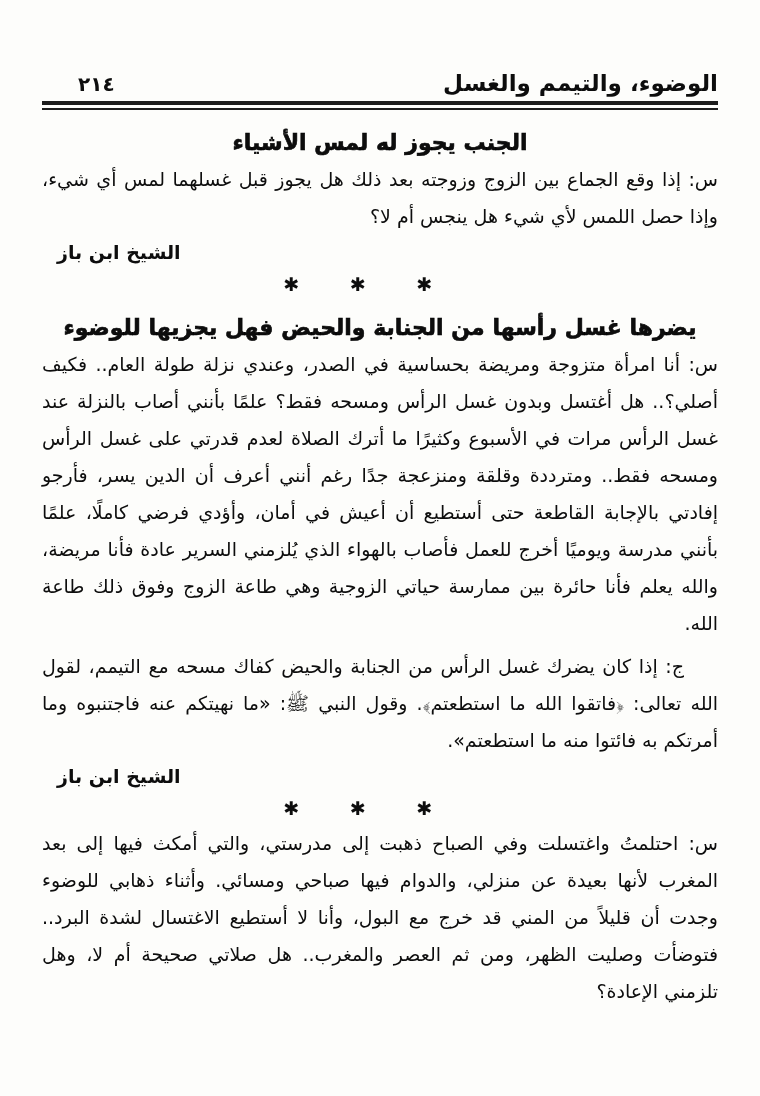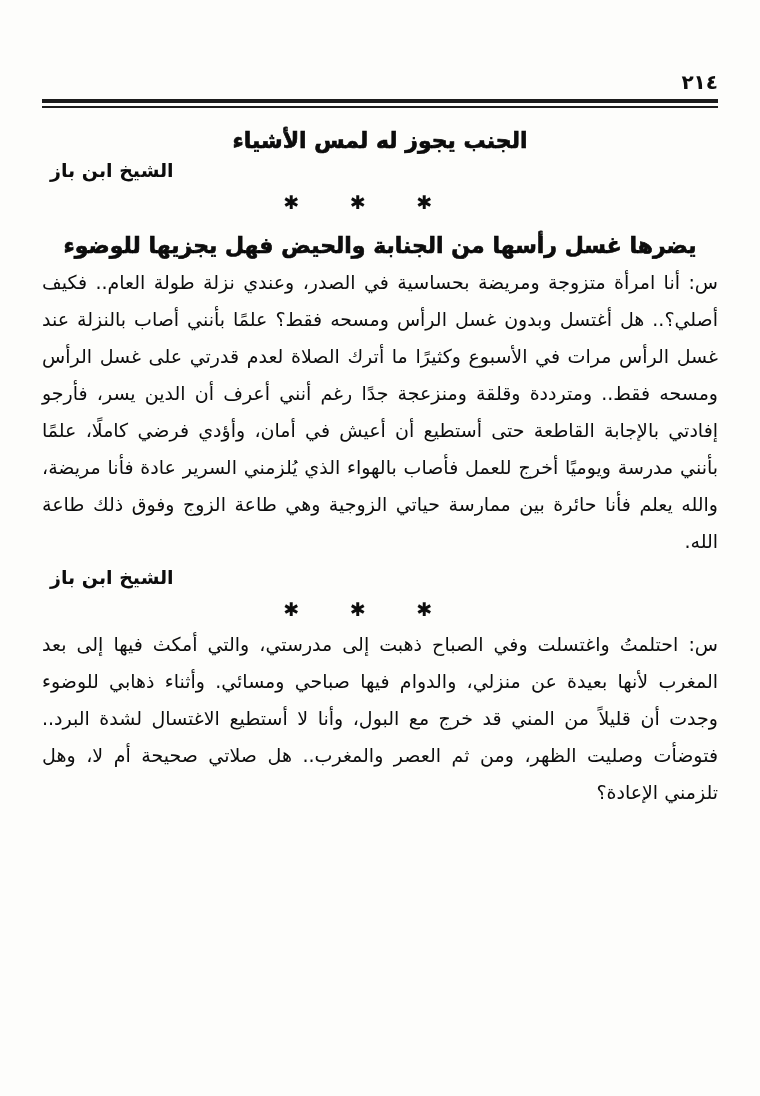--- a/index.html
+++ b/index.html
@@ -55,49 +55,52 @@
     margin: 6px 0 0 0;
     font-size: 19px;
     line-height: 37px;
     text-align: justify;
     font-weight: 500;
   }
   .answer {
     text-indent: 34px;
   }
   .signature {
-    margin: 6px 0 0 8px;
+    margin: 6px 0 0 15px;
     font-size: 19px;
     font-weight: bold;
     text-align: left;
   }
   .separator {
     margin: 10px 0 2px 0;
     text-align: center;
     font-size: 19px;
     font-weight: bold;
     letter-spacing: 22px;
     text-indent: 22px; 
   }
 </style>
 </head>
 <body>
 
 <div class="page">
 
   <div class="page-header">
+    <div class="header-title">الوضوء، والتيمم والغسل</div>
     <div class="page-number">٢١٤</div>
   </div>
 
   <div class="double-rule"></div>
 
   <div class="section-heading">الجنب يجوز له لمس الأشياء</div>
+  <p class="body-par question">س: إذا وقع الجماع بين الزوج وزوجته بعد ذلك هل يجوز قبل غسلهما لمس أي شيء، وإذا حصل اللمس لأي شيء هل ينجس أم لا؟</p>
   <div class="signature">الشيخ ابن باز</div>
   <div class="separator">✱ ✱ ✱</div>
 
   <div class="section-heading">يضرها غسل رأسها من الجنابة والحيض فهل يجزيها للوضوء</div>
   <p class="body-par question">س: أنا امرأة متزوجة ومريضة بحساسية في الصدر، وعندي نزلة طولة العام.. فكيف أصلي؟.. هل أغتسل وبدون غسل الرأس ومسحه فقط؟ علمًا بأنني أصاب بالنزلة عند غسل الرأس مرات في الأسبوع وكثيرًا ما أترك الصلاة لعدم قدرتي على غسل الرأس ومسحه فقط.. ومترددة وقلقة ومنزعجة جدًا رغم أنني أعرف أن الدين يسر، فأرجو إفادتي بالإجابة القاطعة حتى أستطيع أن أعيش في أمان، وأؤدي فرضي كاملًا، علمًا بأنني مدرسة ويوميًا أخرج للعمل فأصاب بالهواء الذي يُلزمني السرير عادة فأنا مريضة، والله يعلم فأنا حائرة بين ممارسة حياتي الزوجية وهي طاعة الزوج وفوق ذلك طاعة الله.</p>
+  <p class="body-par answer">ج: إذا كان يضرك غسل الرأس من الجنابة والحيض كفاك مسحه مع التيمم، لقول الله تعالى: ﴿فاتقوا الله ما استطعتم﴾. وقول النبي ﷺ: «ما نهيتكم عنه فاجتنبوه وما أمرتكم به فائتوا منه ما استطعتم».</p>
   <div class="signature">الشيخ ابن باز</div>
   <div class="separator">✱ ✱ ✱</div>
 
   <p class="body-par question">س: احتلمتُ واغتسلت وفي الصباح ذهبت إلى مدرستي، والتي أمكث فيها إلى بعد المغرب لأنها بعيدة عن منزلي، والدوام فيها صباحي ومسائي. وأثناء ذهابي للوضوء وجدت أن قليلاً من المني قد خرج مع البول، وأنا لا أستطيع الاغتسال لشدة البرد.. فتوضأت وصليت الظهر، ومن ثم العصر والمغرب.. هل صلاتي صحيحة أم لا، وهل تلزمني الإعادة؟</p>
 
 </div>
 
 </body></html>

